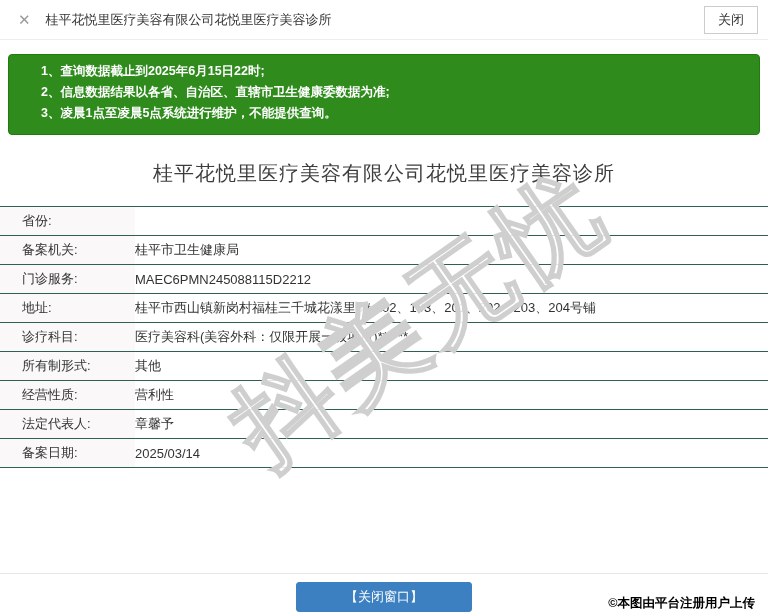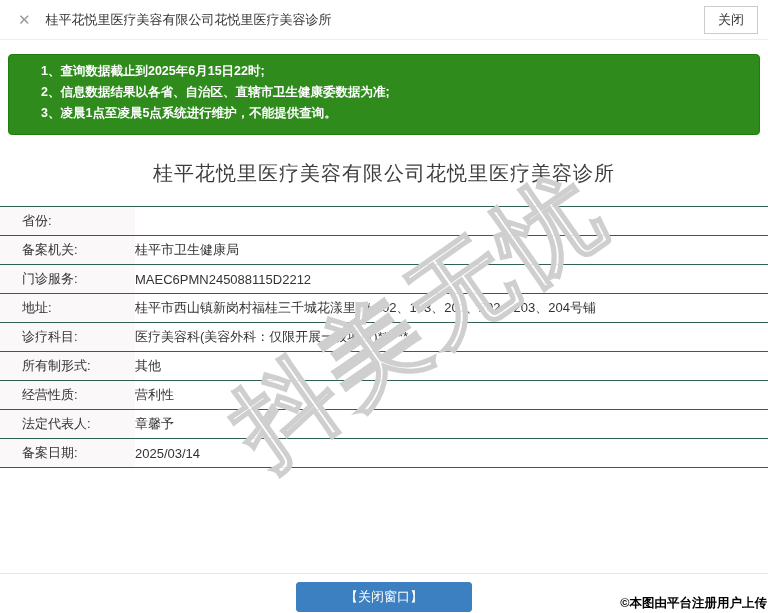--- a/index.html
+++ b/index.html
@@ -119,21 +119,21 @@
     border: 1px solid #3d80c2;
     border-radius: 3px;
     color: #fff;
     font-size: 13px;
     padding: 5px 48px;
     cursor: pointer;
     font-family: inherit;
   }
   .copyright {
     position: absolute;
-    right: 1px;
+    right: 13px;
     bottom: 1px;
     font-size: 12.5px;
     font-weight: bold;
     color: #000;
     z-index: 6;
     text-shadow: -1px -1px 0 #fff, 1px -1px 0 #fff, -1px 1px 0 #fff, 1px 1px 0 #fff;
   }
 </style>
 </head>
 <body>

